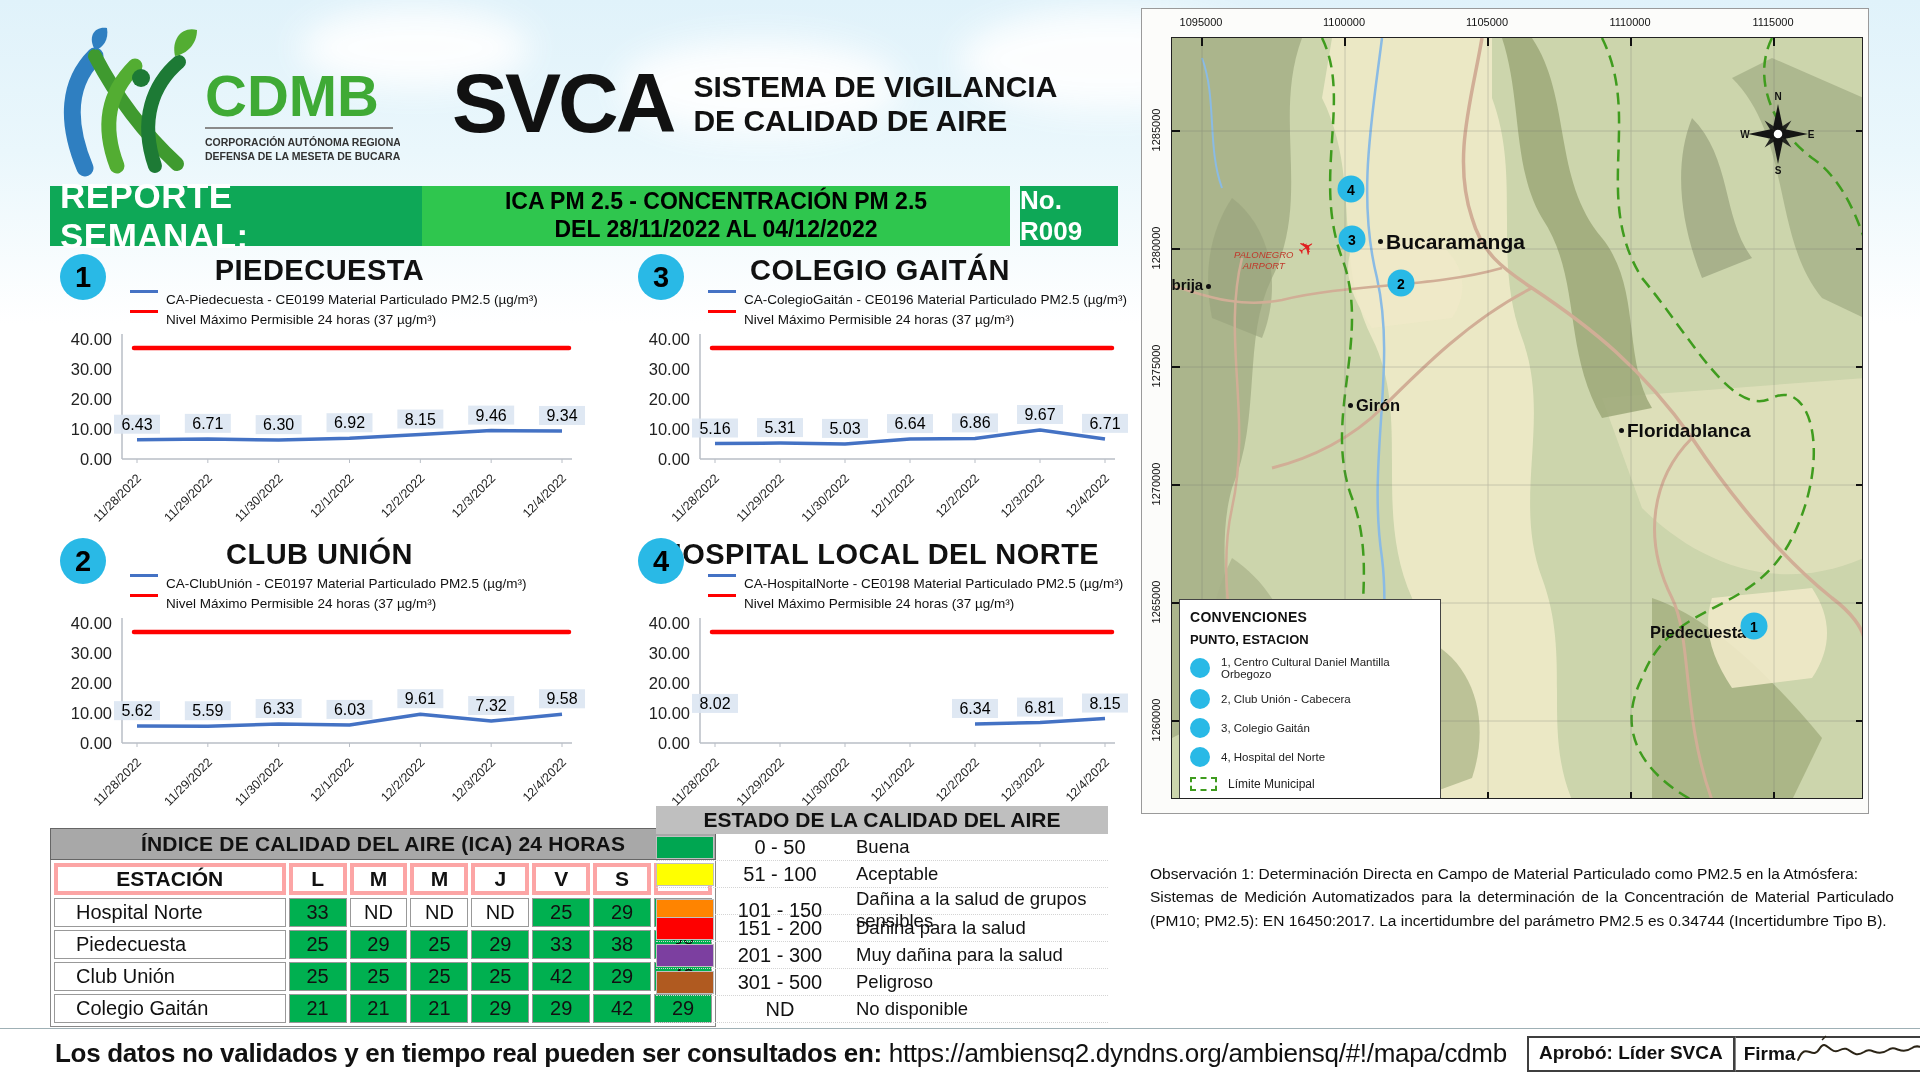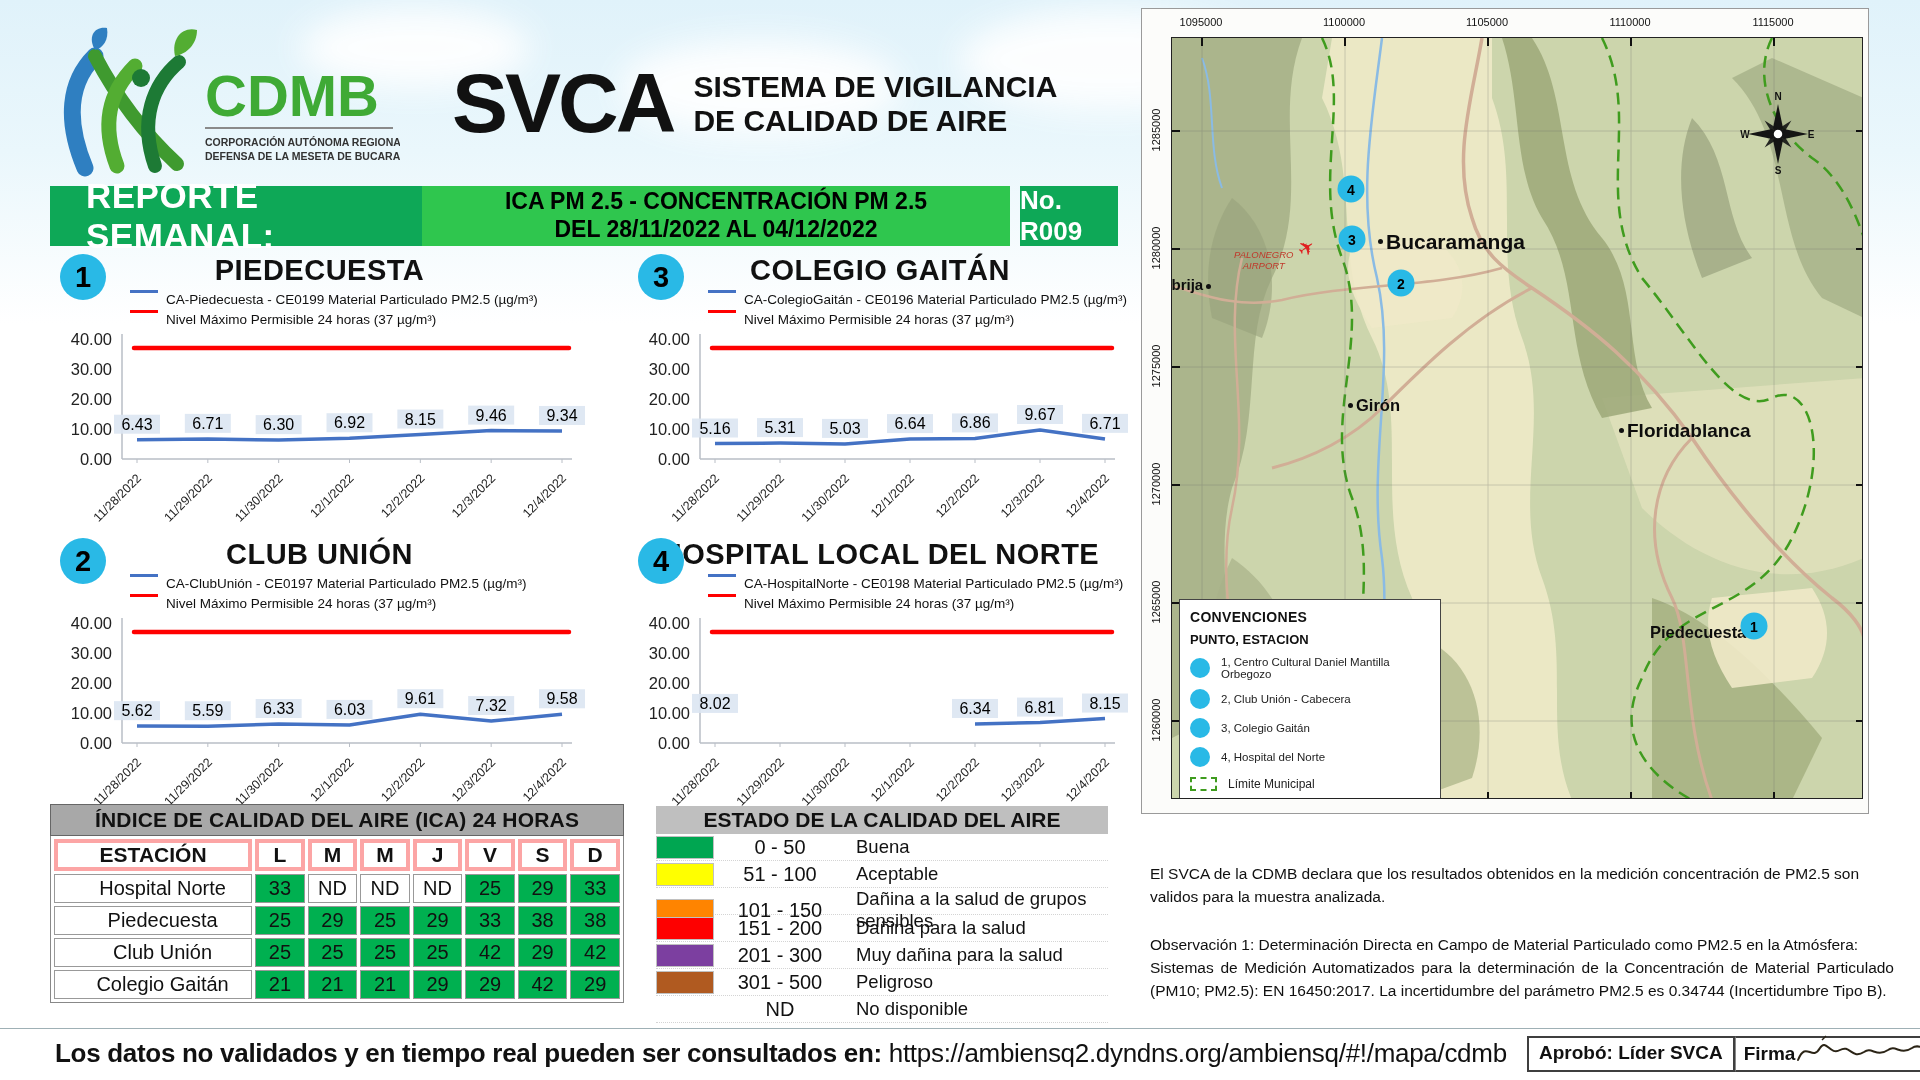--- a/index.html
+++ b/index.html
@@ -9,42 +9,42 @@
   .cloud{position:absolute;background:#fff;border-radius:50%;filter:blur(16px);opacity:.9}
 
   
   .logo{position:absolute;left:55px;top:20px}
   .title-block{position:absolute;left:452px;top:66px;display:flex;align-items:center;gap:20px}
   .svca{font-size:84px;font-weight:bold;letter-spacing:-3px;line-height:.9}
   .svca-sub{font-size:30px;font-weight:bold;line-height:1.13}
 
   
   .banner{position:absolute;left:50px;top:186px;width:1068px;height:60px;display:flex}
-  .banner .seg1{width:372px;background:#0ea857;color:#fff;font-weight:bold;font-size:35px;display:flex;align-items:center;padding-left:36px;letter-spacing:.5px}
+  .banner .seg1{width:372px;background:#0ea857;color:#fff;font-weight:bold;font-size:35px;display:flex;align-items:center;padding-left:10px;letter-spacing:.5px}
   .banner .seg2{flex:1;background:#2fc64e;color:#000;font-weight:bold;font-size:23px;display:flex;flex-direction:column;align-items:center;justify-content:center;line-height:1.2}
   .banner .seg3{width:98px;margin-left:10px;background:#0ea857;color:#fff;font-weight:bold;font-size:26px;display:flex;align-items:center;justify-content:center}
 
   
   .chart{position:absolute}
   .chart .num{position:absolute;left:8px;top:2px;width:46px;height:46px;border-radius:50%;background:#29b9e6;display:flex;align-items:center;justify-content:center;font-weight:bold;font-size:29px;color:#000}
   .chart-title{text-align:center;font-weight:bold;font-size:29px;letter-spacing:.5px;padding-top:2px}
   .legend{margin:3px 0 2px 78px;font-size:13.5px;white-space:nowrap}
   .leg-row{display:flex;align-items:flex-start;gap:8px;line-height:1.45}
   .leg-dash{width:28px;height:0;border-top:3.5px solid #4472c4;flex:0 0 auto}
   .ytick{font-size:16.5px;fill:#222}
   .dlabel{font-size:16px;fill:#000}
   .xtick{font-size:12.5px;fill:#222}
 
   
-  .ica-wrap{position:absolute;left:50px;top:804px;width:574px}
+  .ica-wrap{position:absolute;left:50px;top:828px;width:666px}
   .ica-title{background:#a8a8a8;border:1px solid #666;font-weight:bold;font-size:21px;text-align:center;padding:3px 0;letter-spacing:.2px}
   table.ica{width:100%;border-collapse:separate;border-spacing:3px;background:#fff;border:1px solid #888;border-top:none}
   .ica th{font-size:21px;border:4px solid #fca5a5;padding:0 2px;background:#fff}
   .ica td{font-size:20px;text-align:center;border:1px solid #999;padding:2px 2px}
-  .ica td.st{text-align:center;padding-left:21px}
+  .ica td.st{text-align:left;padding-left:21px}
   .ica td.val{background:#00b050}
   .ica td.nd{background:#fff}
 
   
   .status-wrap{position:absolute;left:656px;top:806px;width:452px}
   .status-title{background:#bfbfbf;font-weight:bold;font-size:21px;text-align:center;padding:2px 0}
   .status-row{display:grid;grid-template-columns:60px 128px 1fr;align-items:center;height:27px;border-bottom:1px dotted #d4d4d4}
   .swatch{width:58px;height:23px;border:1px solid #c0c0c0}
   .swatch.none{border:none;background:transparent}
   .range{font-size:20px;text-align:center}
@@ -576,21 +576,20 @@
       <div class="map-top-label" style="left:631px">1115000</div>
       <div class="map-left-label" style="top:121px">1285000</div>
       <div class="map-left-label" style="top:239px">1280000</div>
       <div class="map-left-label" style="top:357px">1275000</div>
       <div class="map-left-label" style="top:475px">1270000</div>
       <div class="map-left-label" style="top:593px">1265000</div>
       <div class="map-left-label" style="top:711px">1260000</div>
     </div>
 
   <div class="notes">
-    <p>El SVCA  de la CDMB declara que los resultados obtenidos en la medición concentración de PM2.5 son validos para la muestra  analizada.</p>
     <p class="just">
       <span>Observación 1: Determinación Directa en Campo de Material Particulado como PM2.5 en la Atmósfera:</span><br>
       <span>Sistemas de Medición Automatizados para la  determinación de la Concentración de Material Particulado (PM10; PM2.5): EN 16450:2017. La incertidumbre del parámetro PM2.5 es 0.34744 (Incertidumbre Tipo B).</span>
     </p>
   </div>
 
   <div class="footer-rule"></div>
   <div class="footer-text">
     <b>Los datos no validados y en tiempo real pueden ser consultados en:</b>
     <span>https://ambiensq2.dyndns.org/ambiensq/#!/mapa/cdmb</span>

